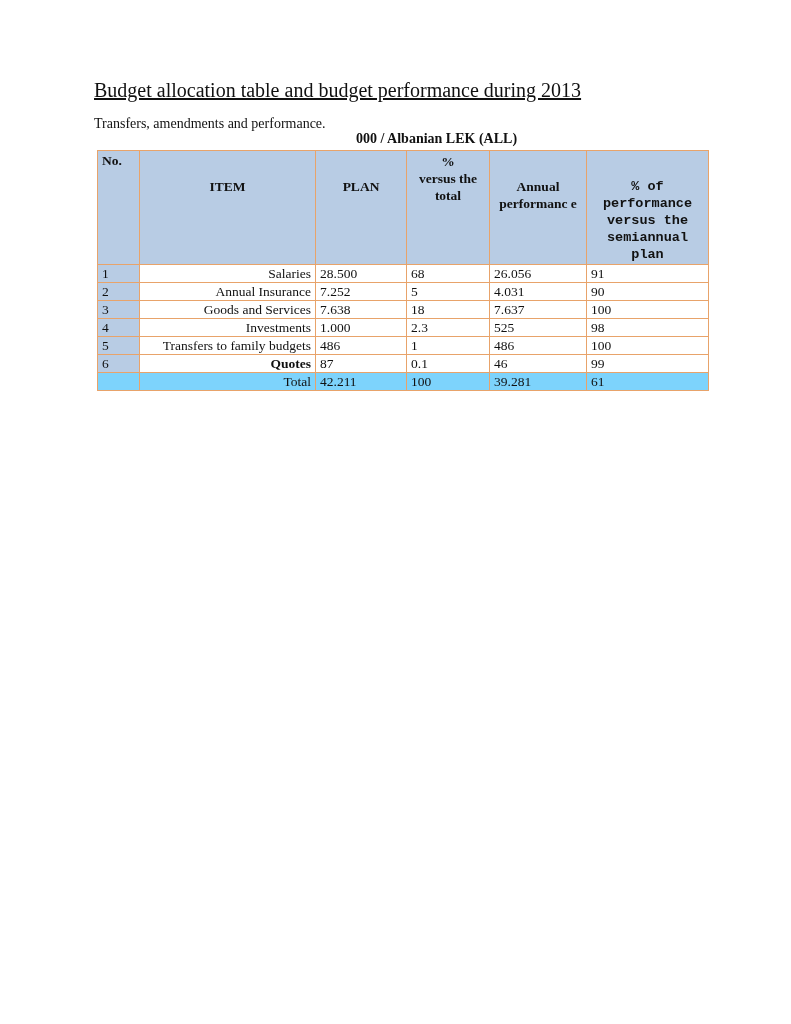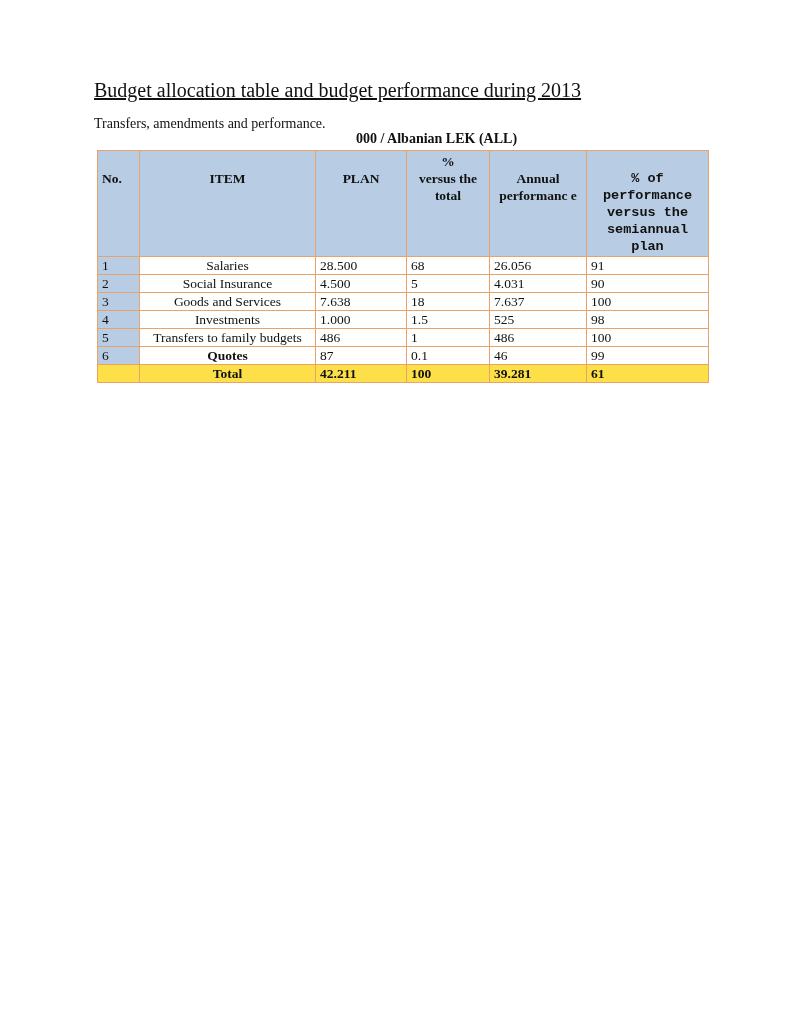--- a/index.html
+++ b/index.html
@@ -27,33 +27,33 @@
     line-height: 17px;
     vertical-align: top;
   }
   table.budget thead th {
     background: #b8cce4;
     font-weight: bold;
     text-align: center;
     height: 86px;
     padding-top: 2px;
   }
-  table.budget thead th.no-col { text-align: left; padding-top: 19px; }
-  table.budget thead th.mid { padding-top: 19px; }
+  table.budget thead th.no-col { text-align: left; padding-top: 1px; }
+  table.budget thead th.mid { padding-top: 27px; }
   .c-no { width: 33px; }
   .c-item { width: 167px; }
   .c-plan { width: 82px; }
   .c-pct { width: 74px; }
   .c-ann { width: 88px; }
   .c-perf { width: 113px; font-family: Liberation Mono, monospace; }
   td.no { background: #b8cce4; text-align: left; }
-  td.item { text-align: center; }
+  td.item { text-align: right; }
   td.num { text-align: left; }
   tr.bold-row td.item { font-weight: bold; }
-  tr.total td { background: #fde047; font-weight: bold; }
+  tr.total td { background: #7dd3fc; font-weight: normal; }
 </style>
 </head>
 <body>
 
 <div class="title">Budget allocation table and budget performance during 2013</div>
 <div class="subtitle">Transfers, amendments and performance.</div>
 <div class="unit">000 / Albanian LEK (ALL)</div>
 
 <table class="budget">
   <thead>
@@ -73,39 +73,39 @@
     <tr>
       <td class="no">1</td>
       <td class="item">Salaries</td>
       <td class="num">28.500</td>
       <td class="num">68</td>
       <td class="num">26.056</td>
       <td class="num">91</td>
     </tr>
     <tr>
       <td class="no">2</td>
-      <td class="item">Social Insurance</td>
-      <td class="num">4.500</td>
+      <td class="item">Annual Insurance</td>
+      <td class="num">7.252</td>
       <td class="num">5</td>
       <td class="num">4.031</td>
       <td class="num">90</td>
     </tr>
     <tr>
       <td class="no">3</td>
       <td class="item">Goods and Services</td>
       <td class="num">7.638</td>
       <td class="num">18</td>
       <td class="num">7.637</td>
       <td class="num">100</td>
     </tr>
     <tr>
       <td class="no">4</td>
       <td class="item">Investments</td>
       <td class="num">1.000</td>
-      <td class="num">1.5</td>
+      <td class="num">2.3</td>
       <td class="num">525</td>
       <td class="num">98</td>
     </tr>
     <tr>
       <td class="no">5</td>
       <td class="item">Transfers to family budgets</td>
       <td class="num">486</td>
       <td class="num">1</td>
       <td class="num">486</td>
       <td class="num">100</td>

